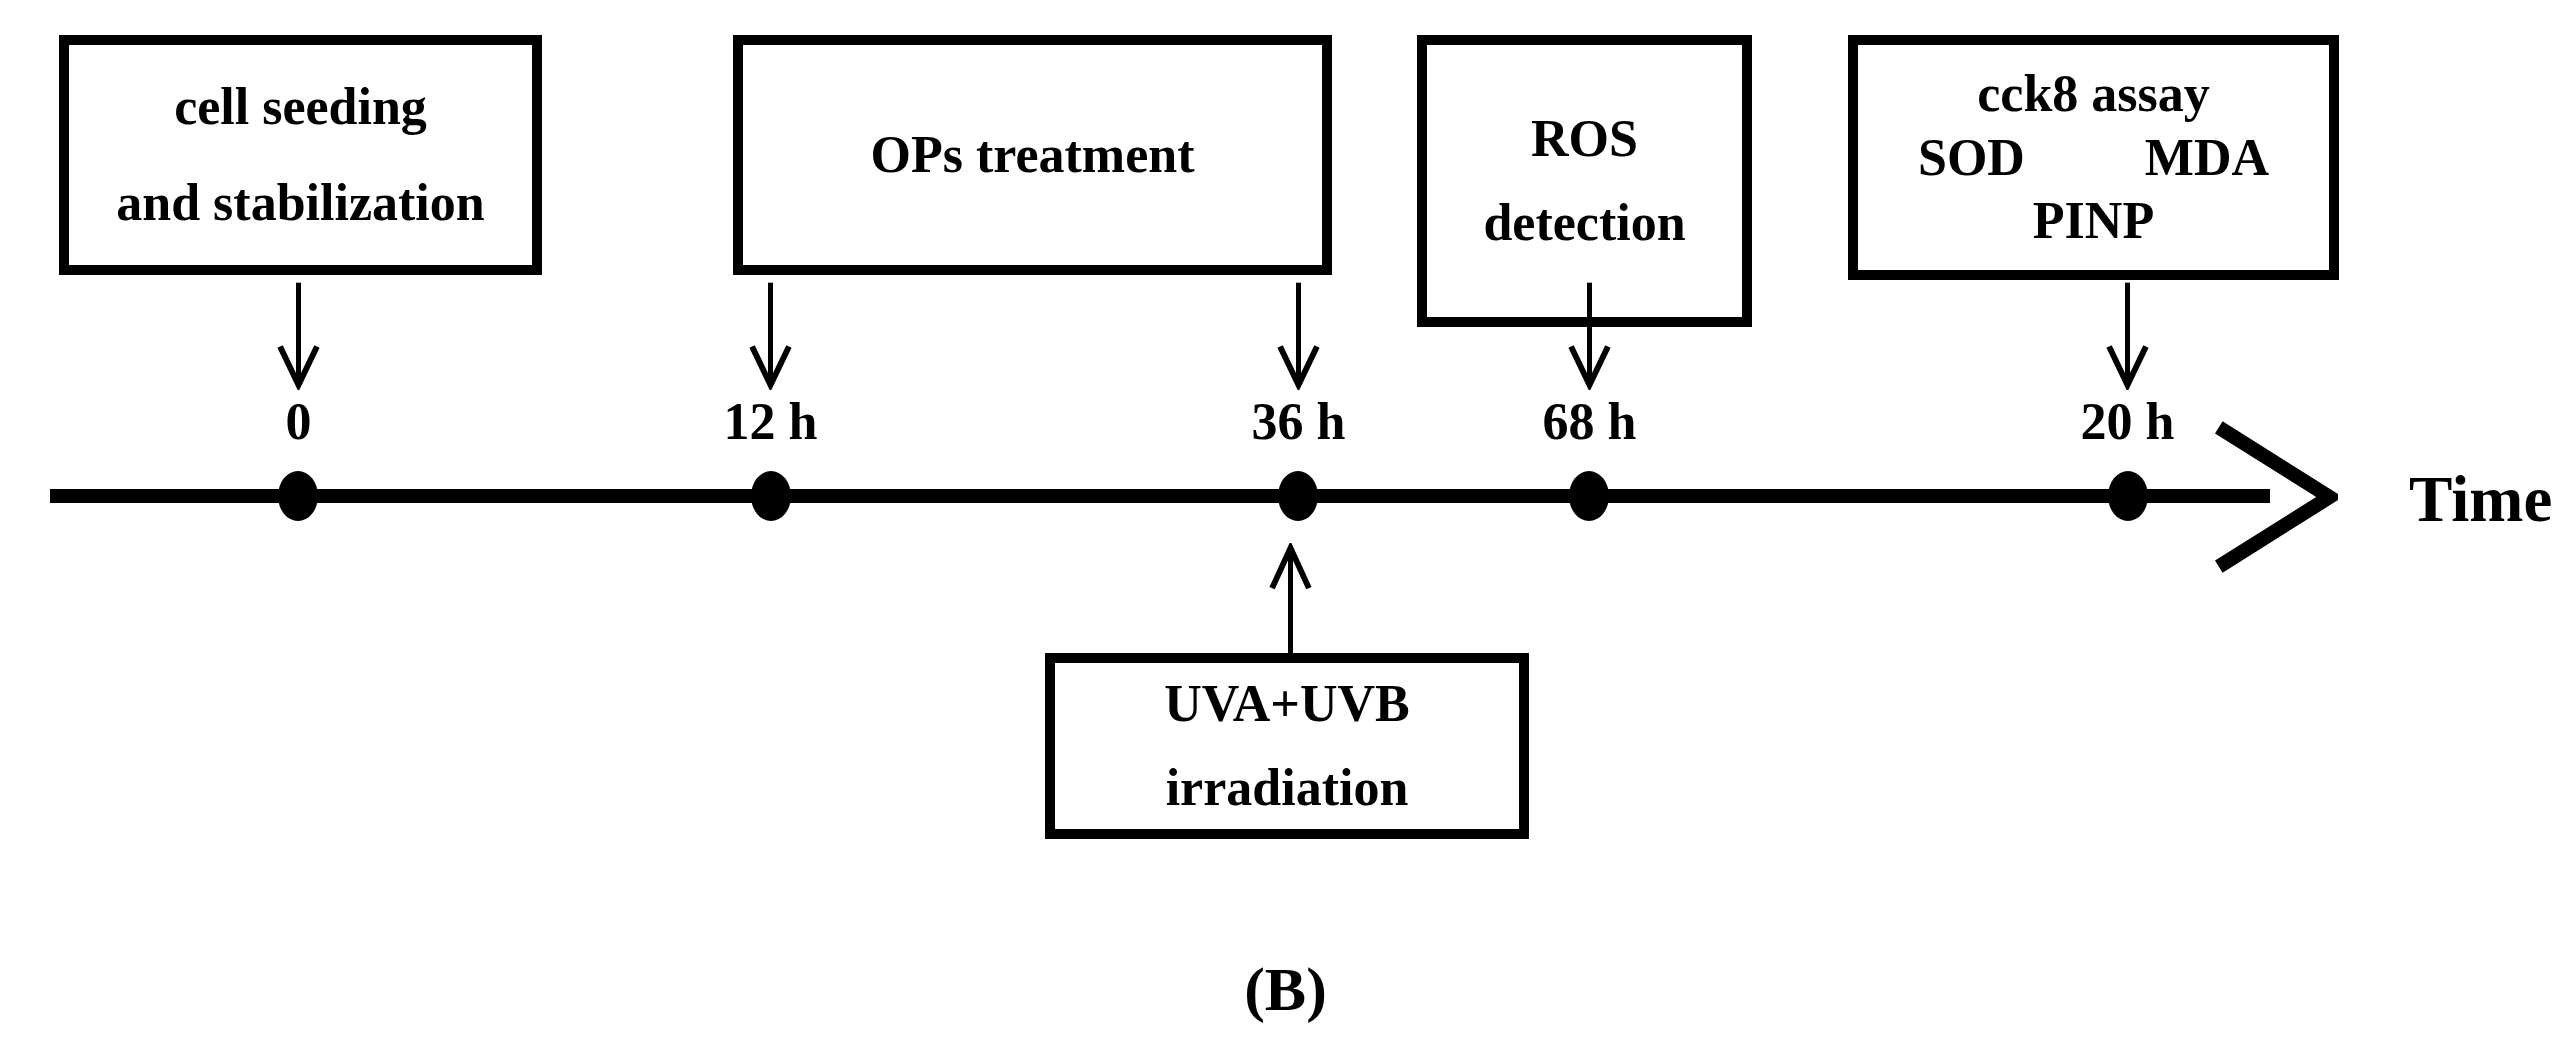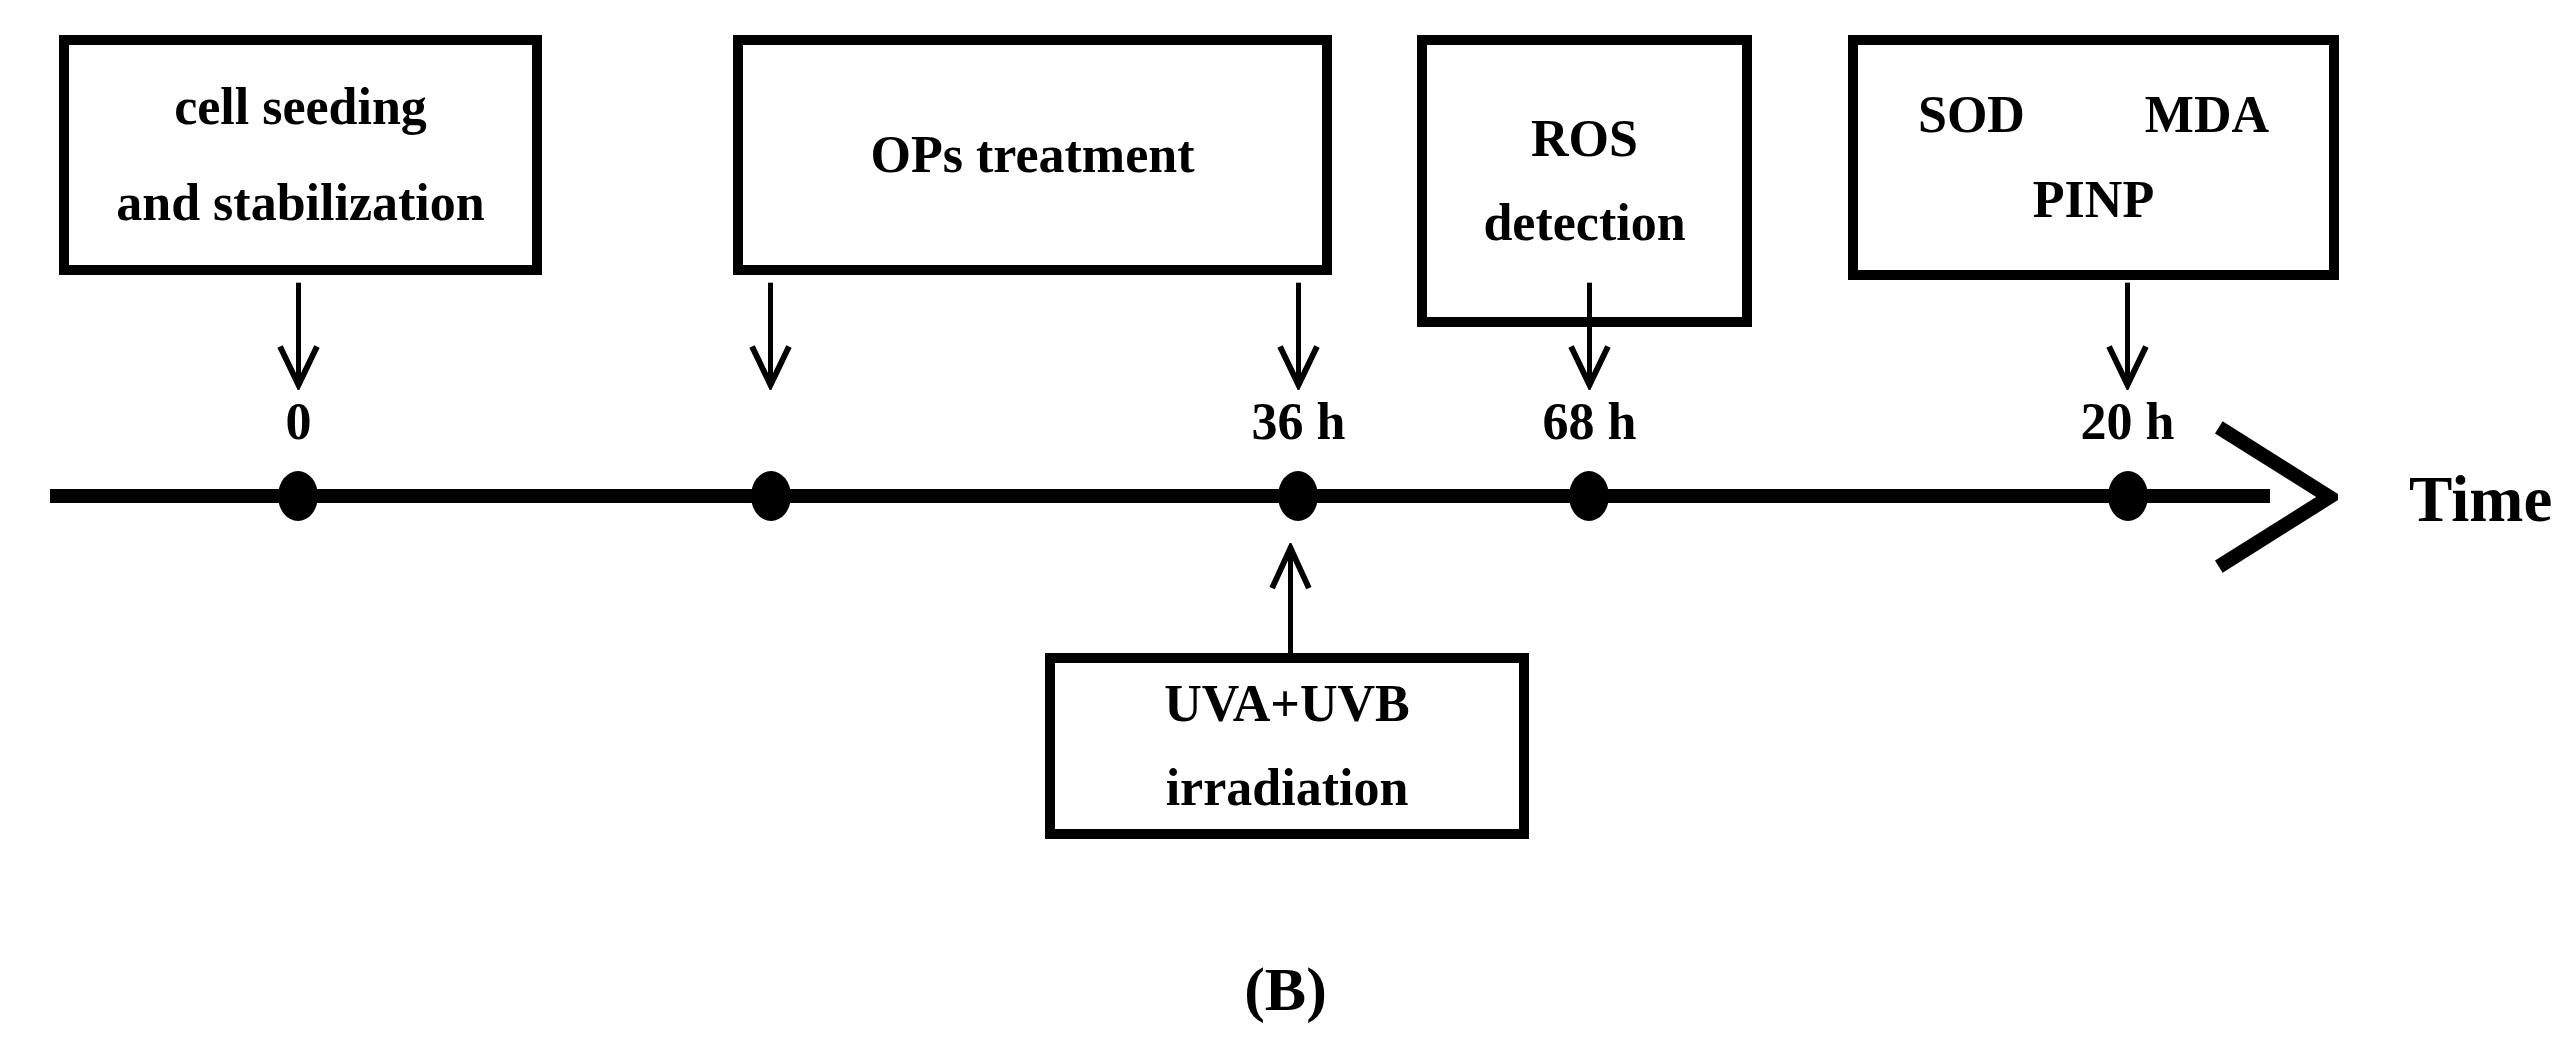--- a/index.html
+++ b/index.html
@@ -48,20 +48,21 @@
   <div class="pbox" style="left:733px; top:35px; width:599px; height:240px;">
     <div>OPs treatment</div>
   </div>
 
   <div class="pbox" style="left:1417px; top:35px; width:335px; height:292px;">
     <div>ROS</div>
     <div>detection</div>
   </div>
 
   <div class="pbox assays" style="left:1848px; top:35px; width:491px; height:245px;">
+    <div>cck8 assay</div>
     <div class="spread-row">
       <span>SOD</span>
       <span>MDA</span>
     </div>
     <div>PINP</div>
   </div>
 
   <svg class="arrow-svg" style="left:275px; top:281px;" width="47" height="109" viewBox="0 0 56 130">
     <path d="M28 2 V122" stroke="#000" stroke-width="6" fill="none"></path>
     <path d="M6 78 L28 124 L50 78" stroke="#000" stroke-width="7" fill="none"></path>
@@ -77,20 +78,21 @@
   <svg class="arrow-svg" style="left:1566px; top:281px;" width="47" height="109" viewBox="0 0 56 130">
     <path d="M28 2 V122" stroke="#000" stroke-width="6" fill="none"></path>
     <path d="M6 78 L28 124 L50 78" stroke="#000" stroke-width="7" fill="none"></path>
   </svg>
   <svg class="arrow-svg" style="left:2104px; top:281px;" width="47" height="109" viewBox="0 0 56 130">
     <path d="M28 2 V122" stroke="#000" stroke-width="6" fill="none"></path>
     <path d="M6 78 L28 124 L50 78" stroke="#000" stroke-width="7" fill="none"></path>
   </svg>
 
   <div class="tick-label" style="left:173px; top:387px;">0</div>
+  <div class="tick-label" style="left:645px; top:387px;">12 h</div>
   <div class="tick-label" style="left:1173px; top:387px;">36 h</div>
   <div class="tick-label" style="left:1464px; top:387px;">68 h</div>
   <div class="tick-label" style="left:2002px; top:387px;">20 h</div>
 
   <div class="axis-bar"></div>
   <div class="dot" style="left:278px; top:471px;"></div>
   <div class="dot" style="left:751px; top:471px;"></div>
   <div class="dot" style="left:1278px; top:471px;"></div>
   <div class="dot" style="left:1569px; top:471px;"></div>
   <div class="dot" style="left:2108px; top:471px;"></div>

